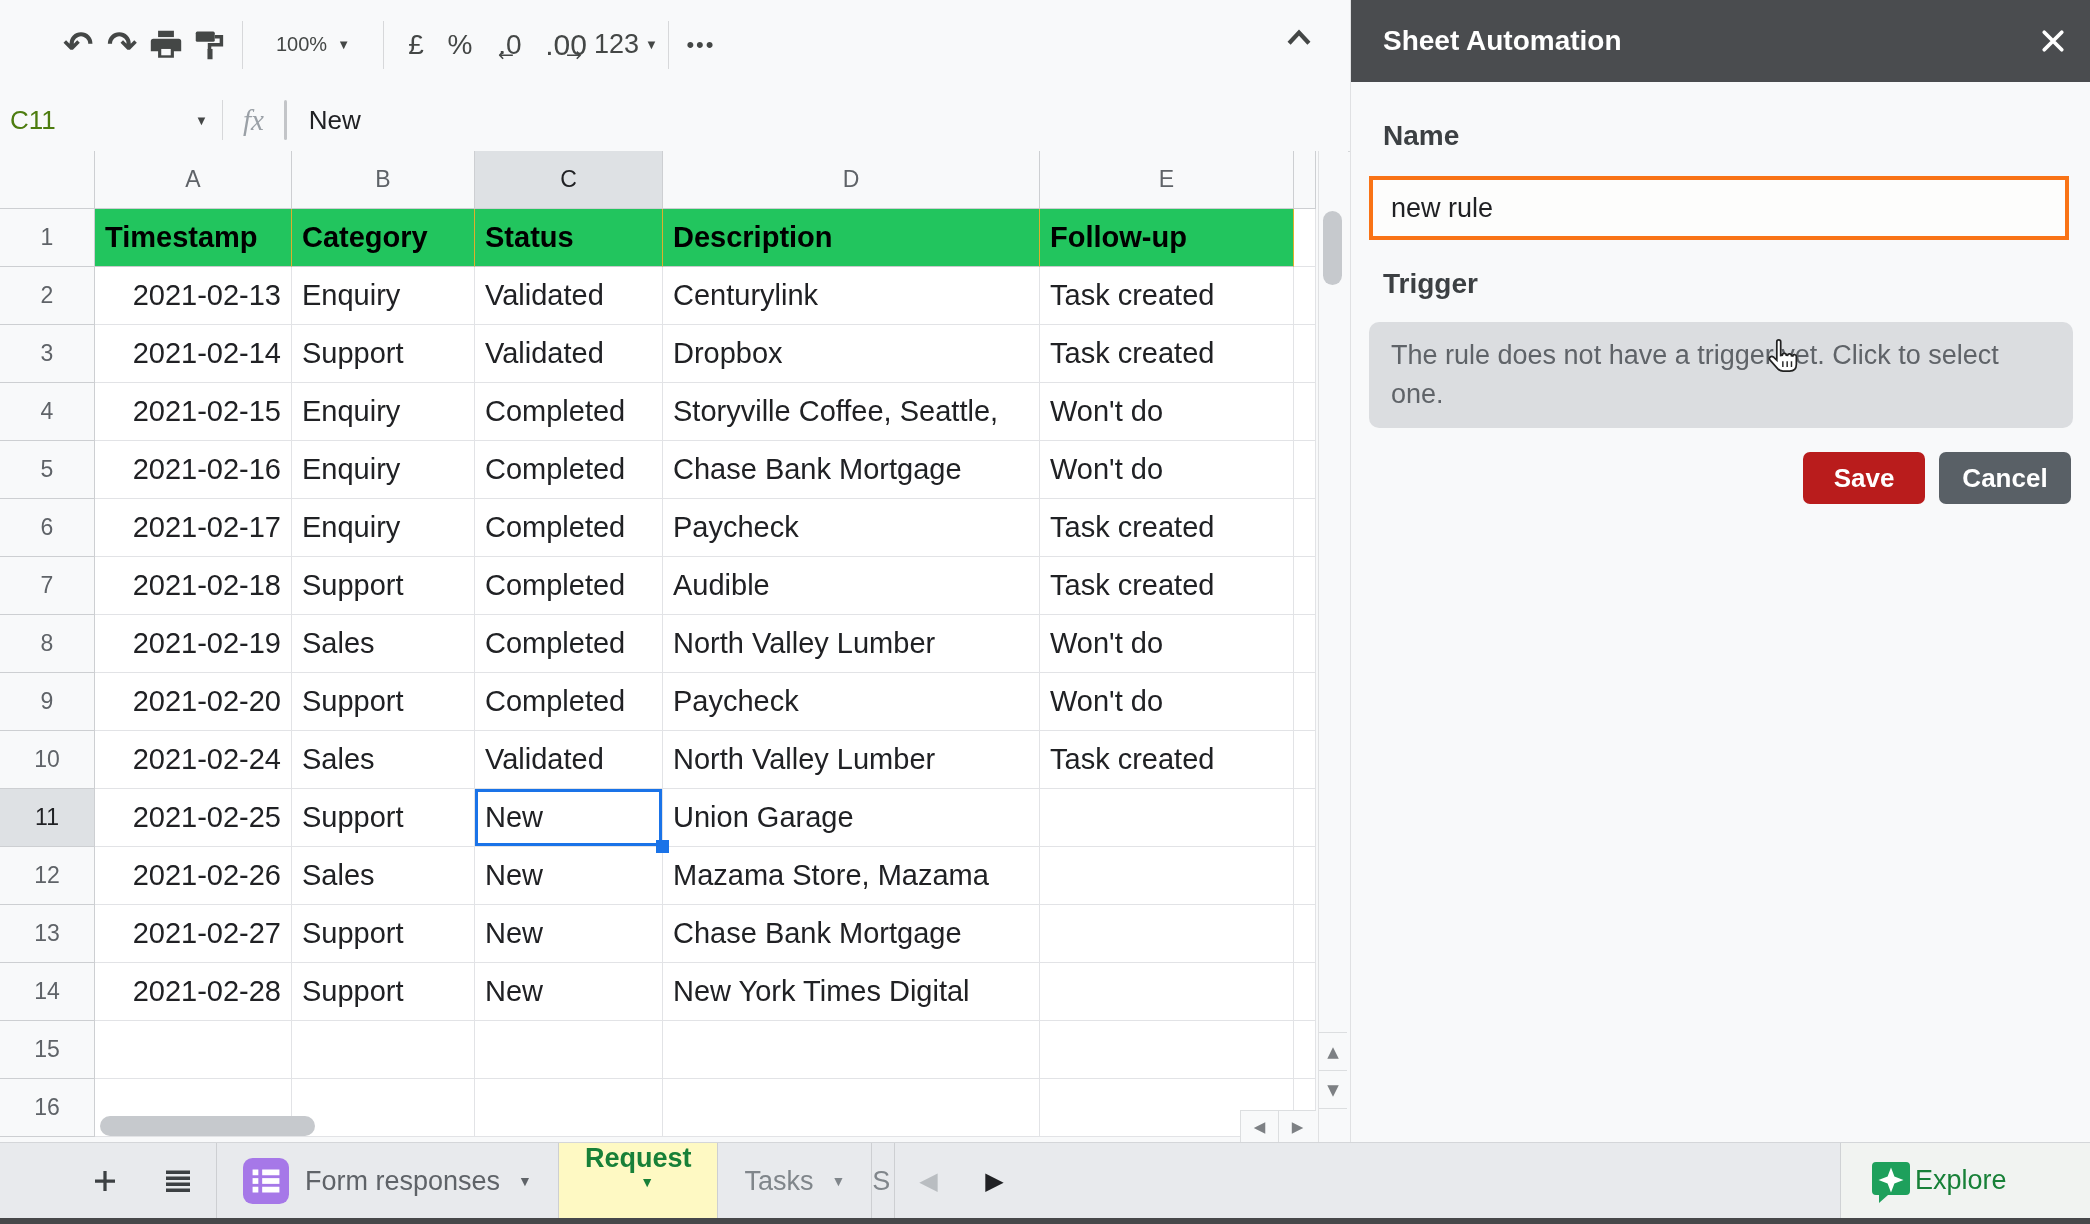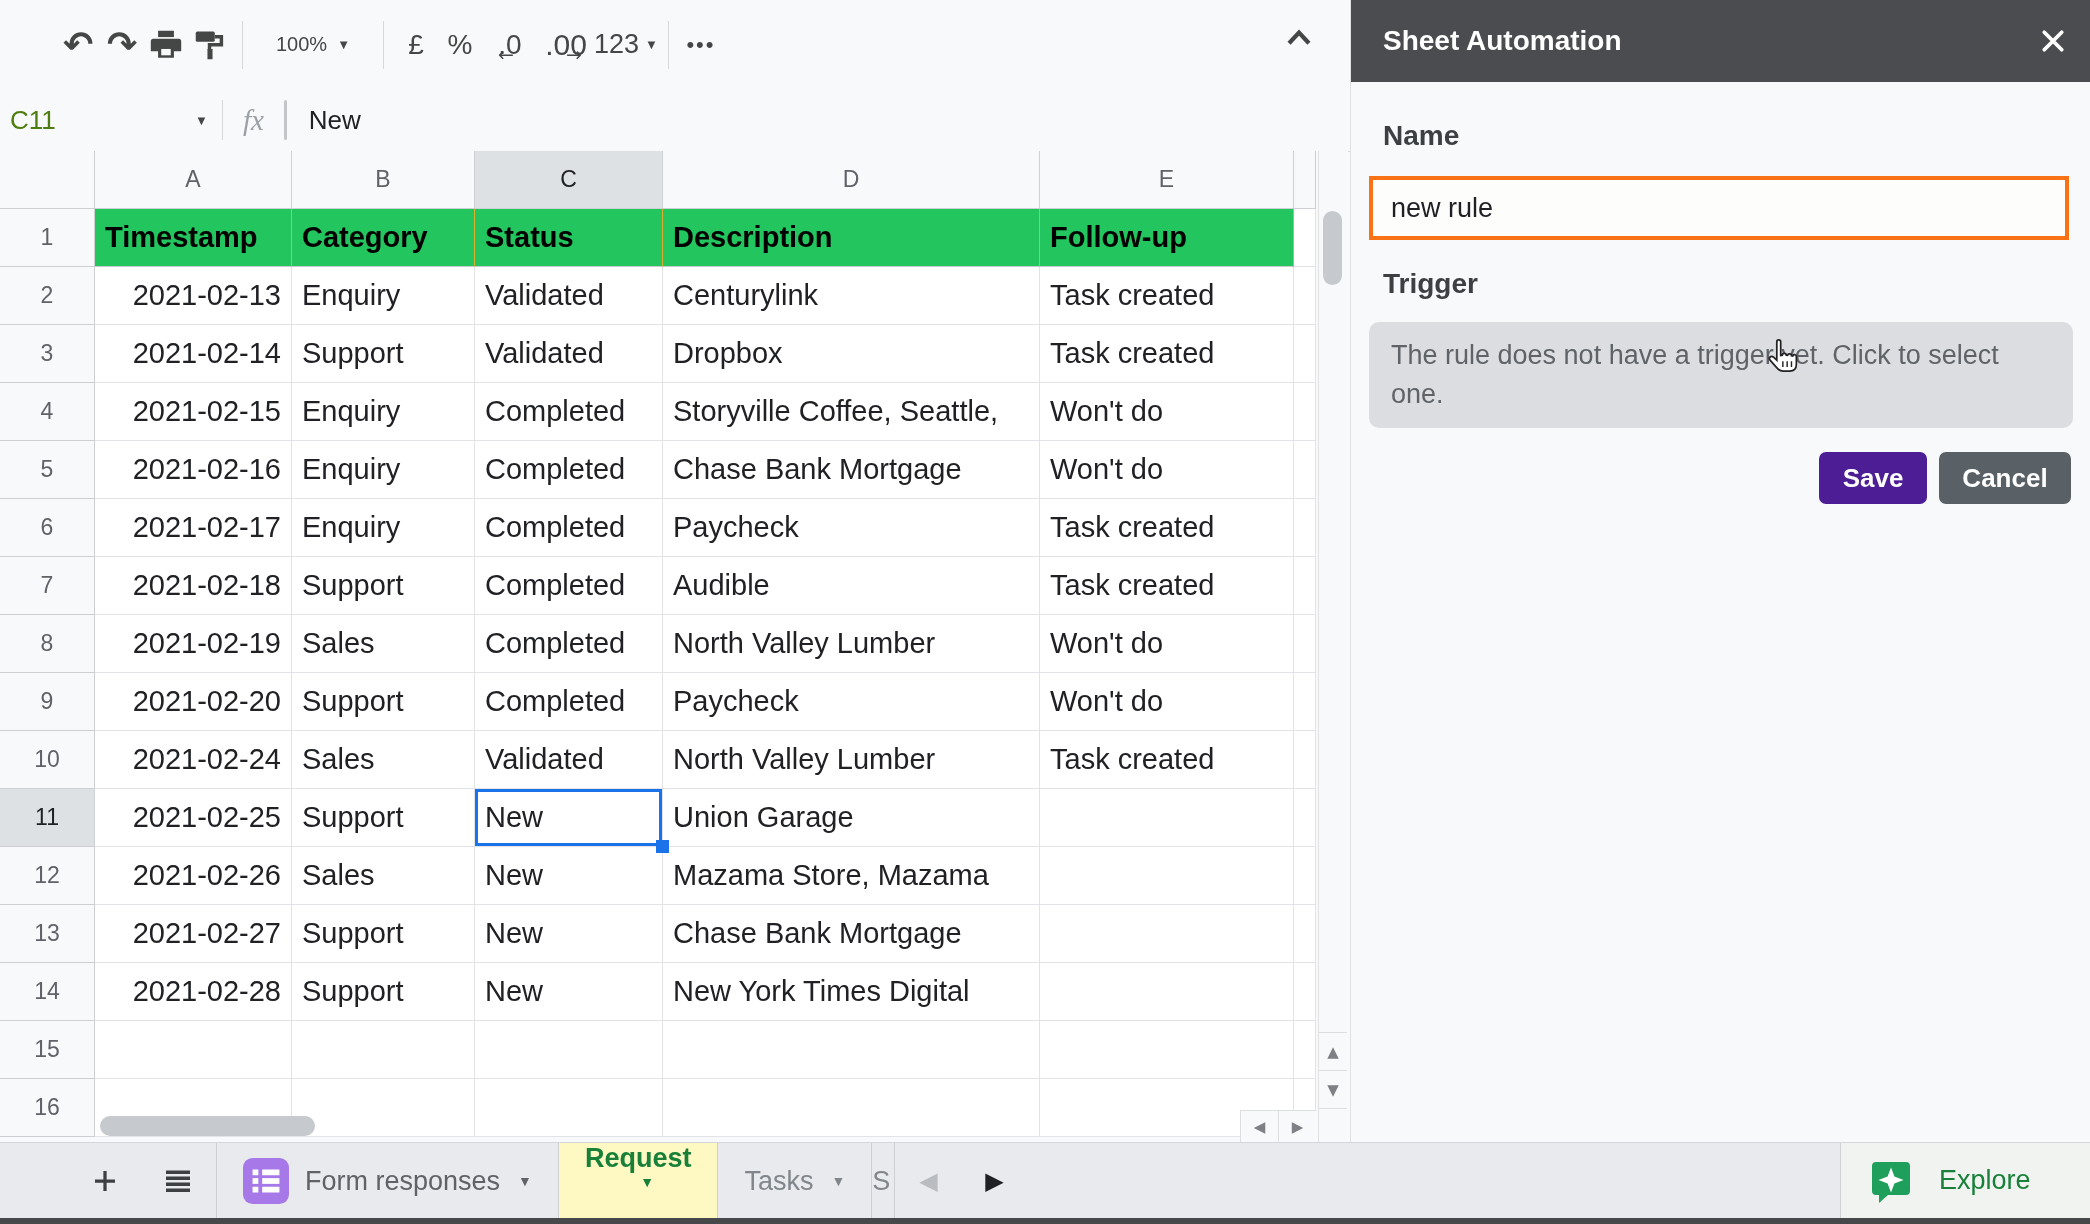--- a/index.html
+++ b/index.html
@@ -62,21 +62,21 @@
   .pclose{width:60px;height:60px;display:flex;align-items:center;justify-content:center;margin-right:8px;}
   .plabel{position:absolute;left:32px;font-weight:bold;font-size:28px;color:#3c4043;}
   .pinput{position:absolute;left:18px;top:176px;width:700px;height:64px;box-sizing:border-box;
           border:4px solid #f97316;background:#fdfdfc;font-size:27px;color:#202124;
           padding:0 18px;font-family:inherit;border-radius:0;}
   .tbox{position:absolute;left:18px;top:322px;width:704px;height:106px;box-sizing:border-box;
         background:#dbdde0;border-radius:10px;padding:14px 22px;font-size:27px;color:#5f6368;
         line-height:39px;}
   .btn{position:absolute;top:452px;height:52px;border-radius:7px;color:#fff;font-weight:bold;
        font-size:26px;display:flex;align-items:center;justify-content:center;}
-  .save{left:468px;width:108px;background:#4c1d95;}
+  .save{left:452px;width:122px;background:#b91c1c;}
   .cancel{left:588px;width:132px;background:#596066;}
   .cursor{position:absolute;left:410px;top:336px;z-index:9;}
 
   
   .sheetbar{left:0;top:1142px;width:2090px;height:76px;background:#e8eaed;border-top:1px solid #d4d6d9;
             display:flex;align-items:stretch;}
   .sbicon{display:flex;align-items:center;justify-content:center;color:#3c4043;}
   .plus{width:70px;margin-left:70px;font-size:38px;font-weight:normal;}
   .allsheets{width:76px;}
   .vd{width:1px;background:#cdcfd2;}
@@ -84,21 +84,21 @@
   .stab .tcaret{font-size:14px;margin-left:18px;color:#5f6368;}
   .stab.active{background:#fef9c3;color:#188038;font-weight:bold;flex-direction:column;}
   .stab.active .tcaret{color:#188038;}
   .stab.dim{color:#80868b;}
   .stab.dim .tcaret{color:#80868b;}
   .clipped{width:22px;overflow:hidden;display:flex;align-items:center;font-size:27px;color:#80868b;}
   .navarr{font-family:"DejaVu Sans",sans-serif;font-size:24px;display:flex;align-items:center;
           justify-content:center;width:66px;}
   .explore-zone{position:absolute;left:1840px;top:1143px;width:250px;height:75px;background:#f1f3f1;
                 border-left:1px solid #d0d2d5;display:flex;align-items:center;}
-  .explabel{color:#188038;font-size:27px;margin-left:24px;}
+  .explabel{color:#188038;font-size:27px;}
   .bstrip{left:0;top:1218px;width:2090px;height:6px;background:#47484a;}
 </style>
 </head>
 <body>
 
 <div class="app">
 
   <div class="abs toolbar">
     <div class="tbtn" style="margin-left:56px">
       <span class="uglyph">↶</span>

